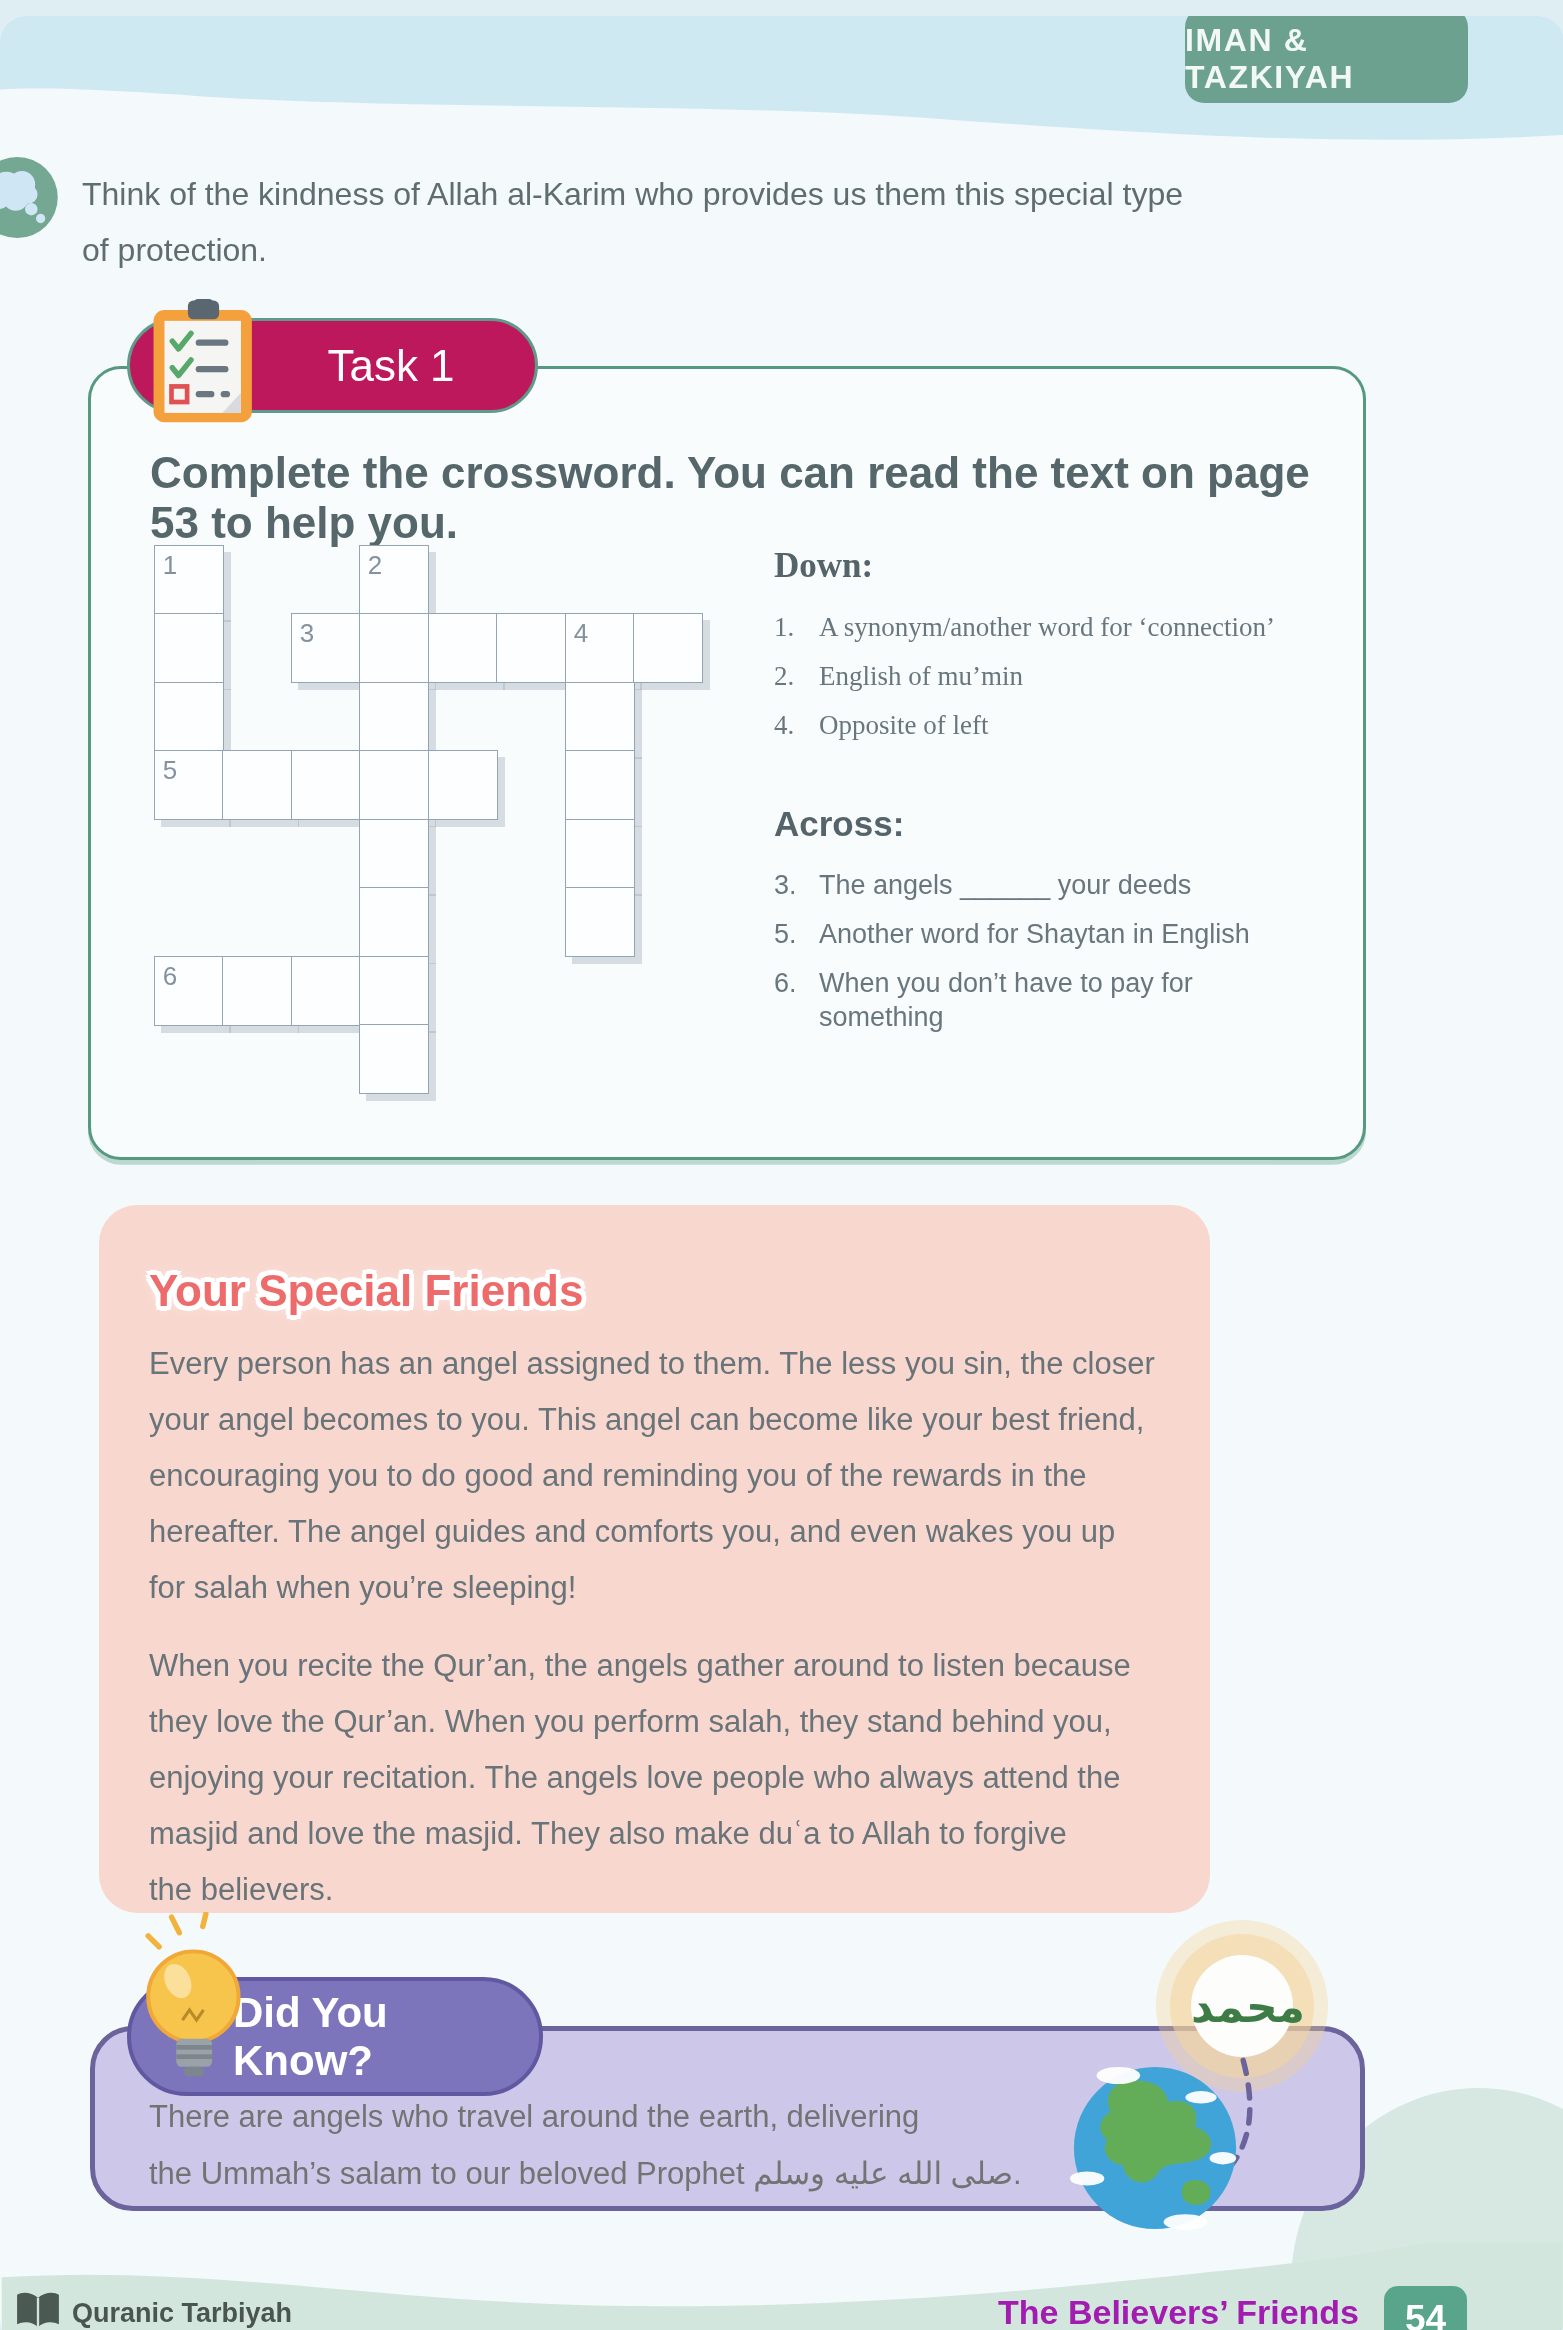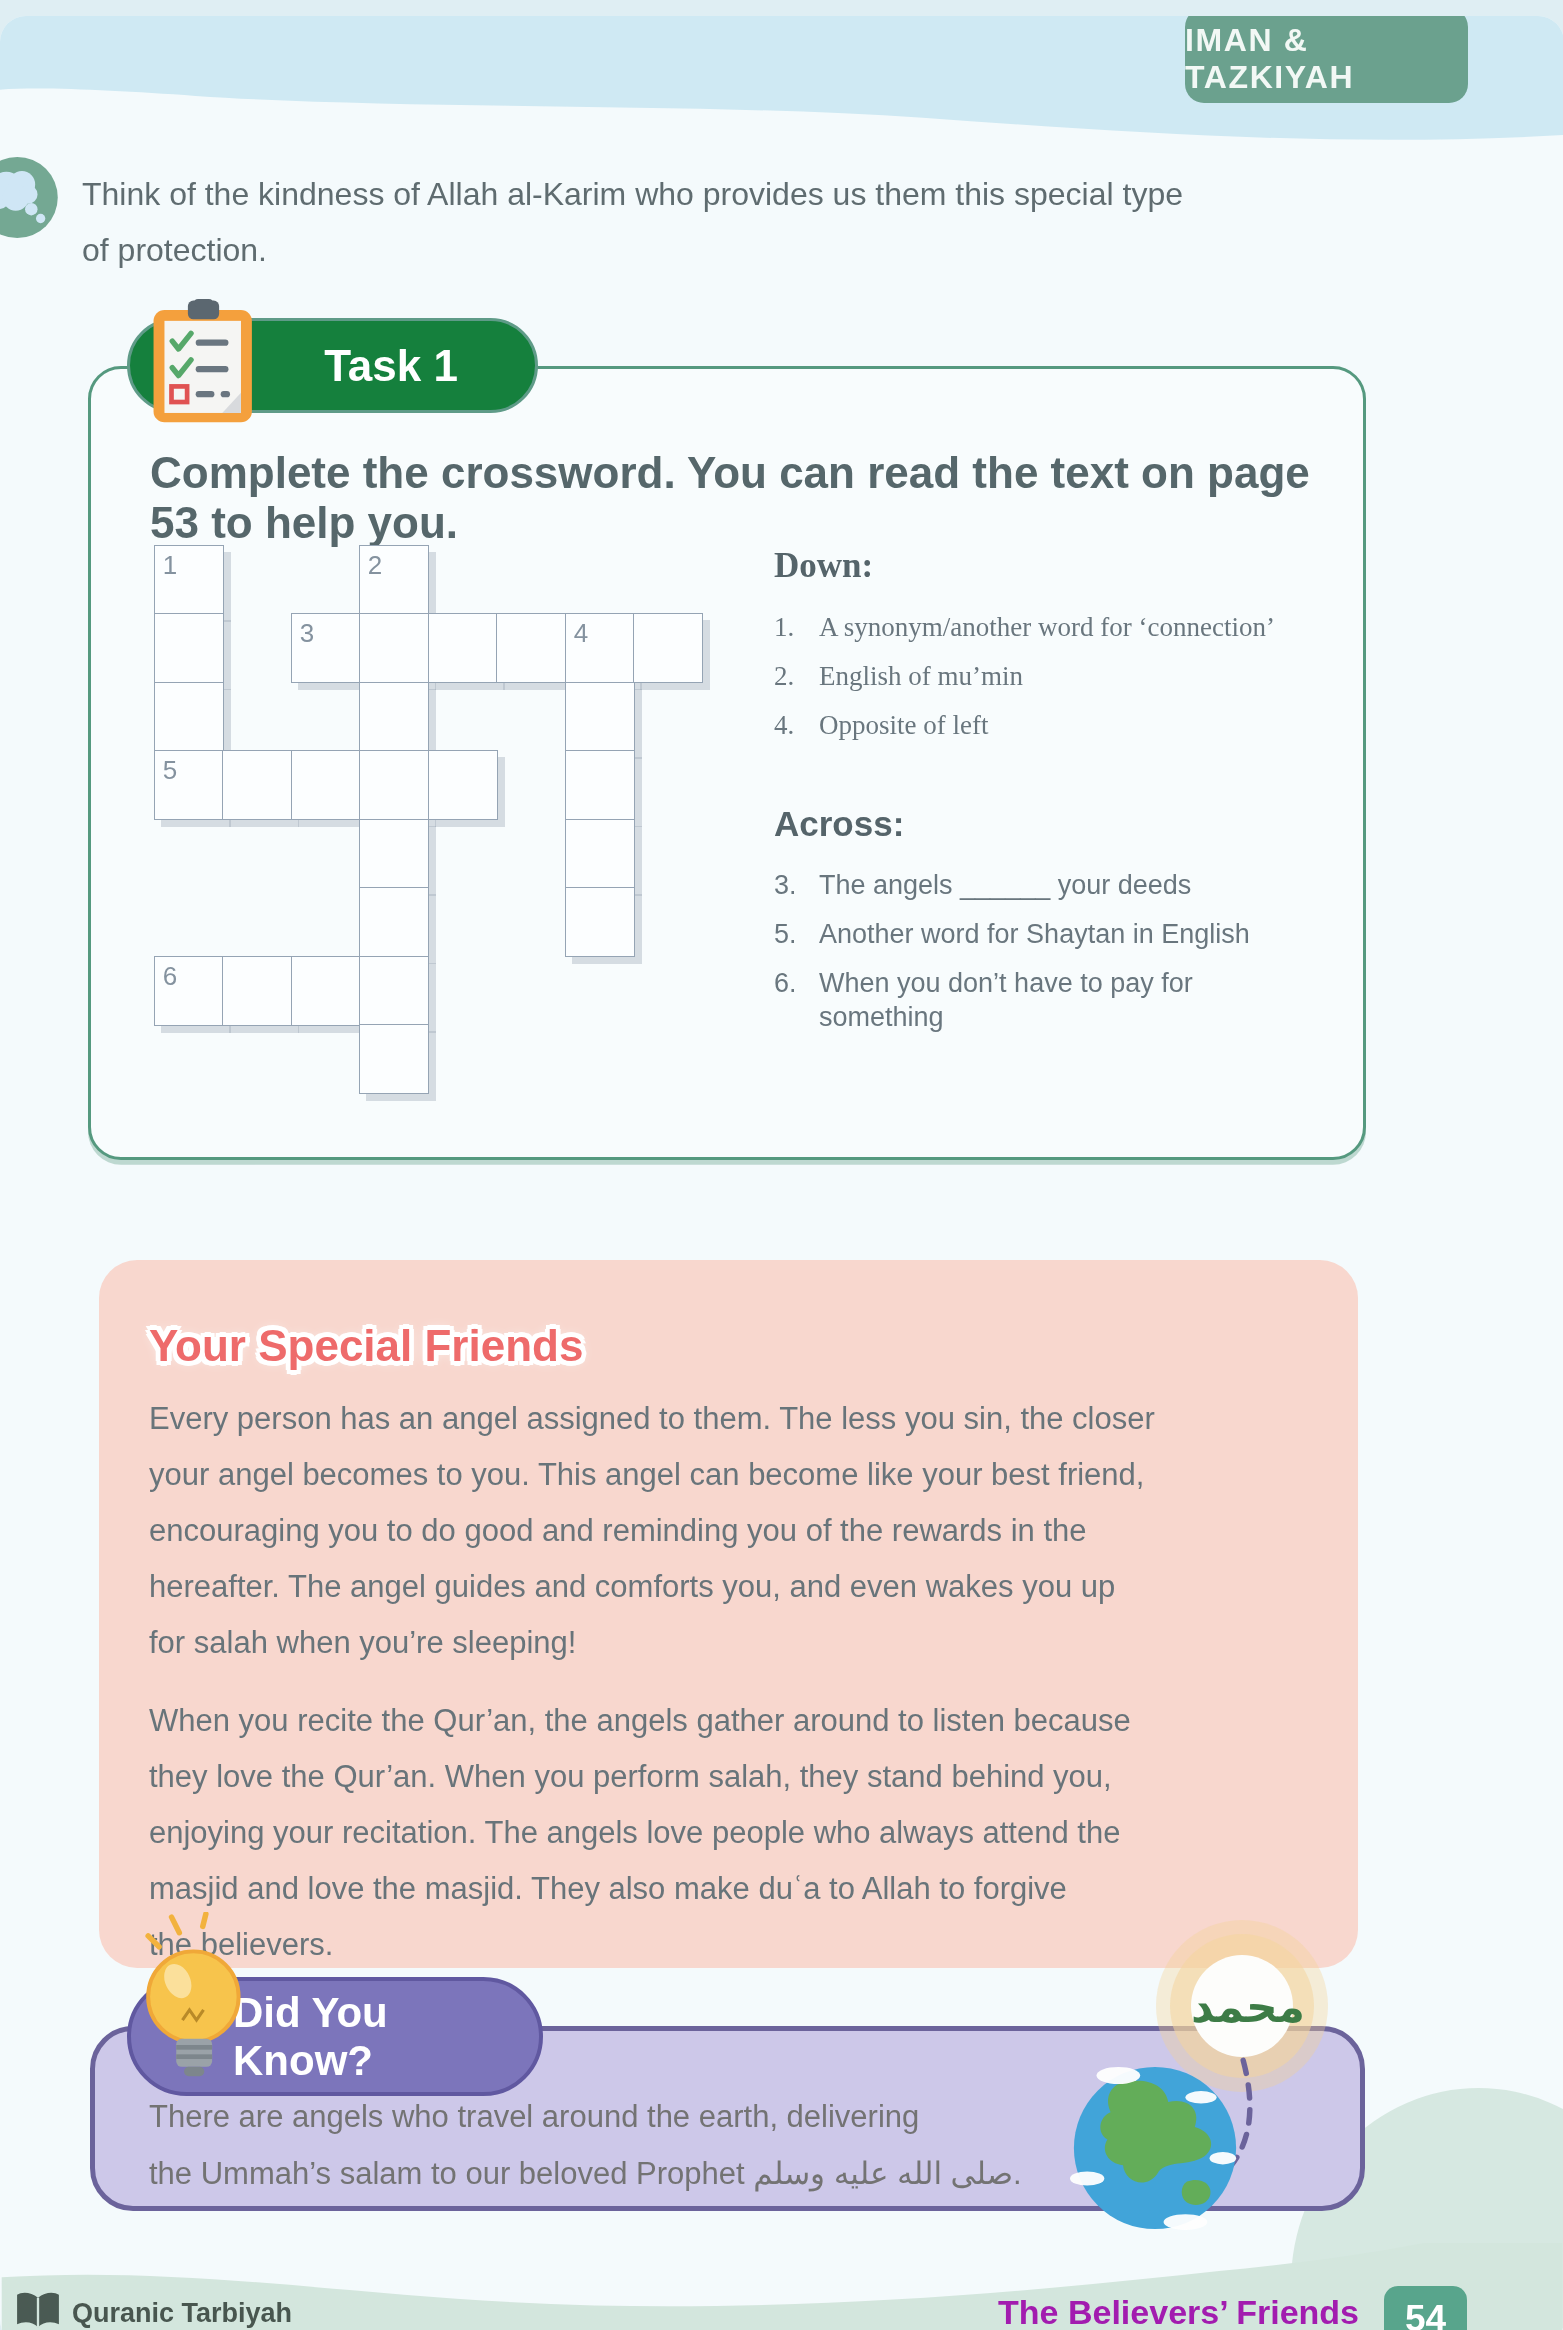--- a/index.html
+++ b/index.html
@@ -35,24 +35,24 @@
   }
 
   
   #task-box {
     position:absolute; left:88px; top:350px; width:1278px; height:794px;
     background:#f8fcfd; border:3.1px solid #55997f; border-radius:33px;
     box-shadow:0 4.7px 0 rgba(85,153,127,0.35);
   }
   #task-pill {
     position:absolute; left:127px; top:302px; width:411px; height:95px;
-    background:#15803d; border:3.9px solid #5f9b88; border-radius:55px;
+    background:#be185d; border:3.9px solid #5f9b88; border-radius:55px;
     display:flex; align-items:center; justify-content:center;
     padding-left:117px;
-    color:#ffffff; font-size:44px; font-weight:bold;
+    color:#ffffff; font-size:44px; font-weight:normal;
   }
   #clipboard-icon { position:absolute; left:147px; top:283px; }
   #task-instruction {
     position:absolute; left:150px; top:432px; width:1189px;
     font-size:44px; font-weight:bold; color:#56676b;
   }
 
   
   #crossword-grid { position:absolute; left:154px; top:529px; width:555px; height:555px; }
   .cw-cell {
@@ -69,21 +69,21 @@
   .clue-block { position:absolute; left:774px; width:594px; }
   #down-block { top:530px;font-family:Liberation Serif, serif; }
   #across-block { top:788px; }
   .clue-heading { font-size:35px; font-weight:bold; color:#55646a; margin-bottom:23.5px; }
   .clue-item { display:flex; margin-bottom:15px; }
   .clue-num { width:45px; flex:0 0 45px; font-size:27px; line-height:34px; color:#69767e; }
   .clue-text { font-size:27px; line-height:34px; color:#69767e; white-space:pre-line; }
 
   
   #special-friends {
-    position:absolute; left:99px; top:1244px; width:1259px; height:708px;
+    position:absolute; left:99px; top:1189px; width:1111px; height:708px;
     background:#f8d7ce; border-radius:38px;padding-left:15px;
   }
   #special-friends-title {
     position:absolute; left:50px; top:61px;
     font-size:44px; font-weight:bold; color:#ee6b6b;
     text-shadow:
       -3.9px -3.9px 0 #fff, 3.9px -3.9px 0 #fff, -3.9px 3.9px 0 #fff, 3.9px 3.9px 0 #fff,
       0 -4.7px 0 #fff, 0 4.7px 0 #fff, -4.7px 0 0 #fff, 4.7px 0 0 #fff, 0 0 12.5px #fff;
   }
   #special-friends-text { position:absolute; left:50px; top:131px; width:1173px; }

